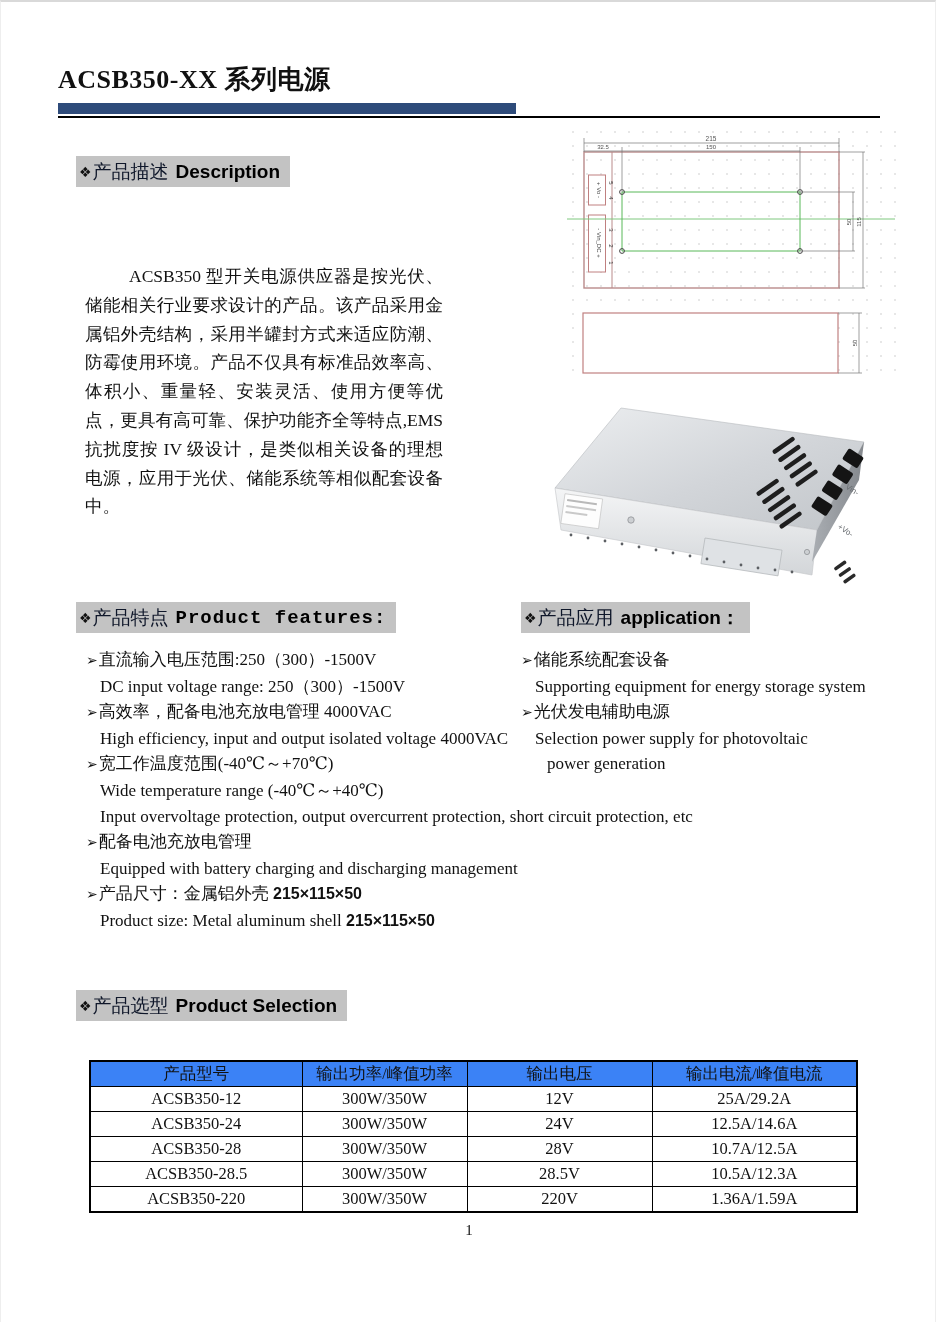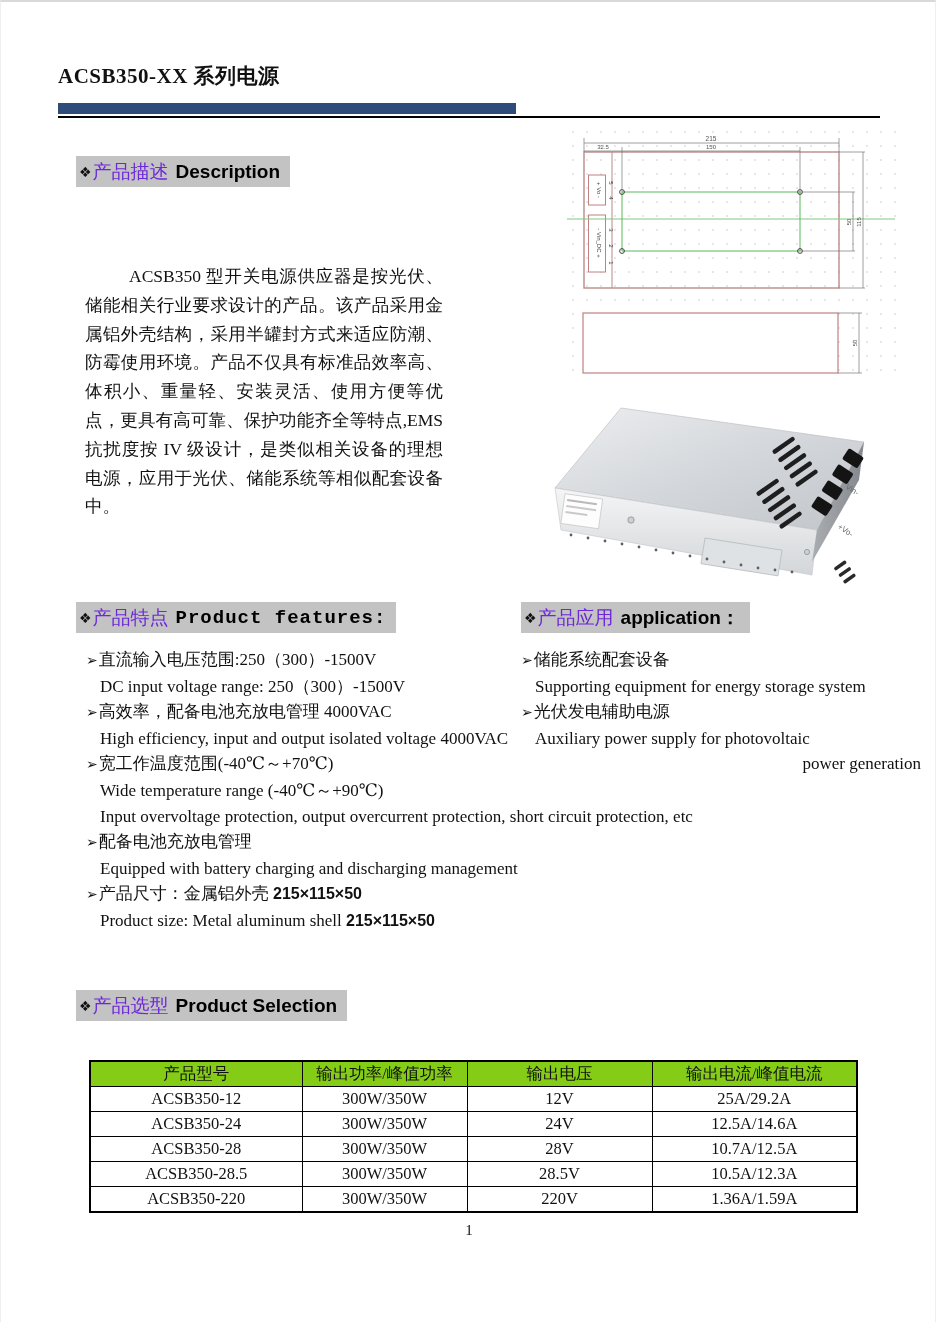--- a/index.html
+++ b/index.html
@@ -4,51 +4,51 @@
 <style>
   html,body{margin:0;padding:0;background:#fff;}
   #page{
     position:relative; width:936px; height:1322px; background:#ffffff;
     font-family:"Liberation Serif","DejaVu Serif",serif; color:#111;
     border-top:2px solid #d9d9d9; border-left:1px solid #eee; border-right:1px solid #eee;
     overflow:hidden; box-sizing:border-box;
   }
   .abs{position:absolute;}
   
-  #doc-title{left:57px; top:60px; font-size:21px; font-weight:bold; letter-spacing:.5px; white-space:nowrap;}
+  #doc-title{left:57px; top:60px; font-size:26px; font-weight:bold; letter-spacing:.5px; white-space:nowrap;}
   #title-bar{left:57px; top:101px; width:458px; height:11px; background:#2e4b7a;}
   #title-rule{left:57px; top:114px; width:822px; height:2px; background:#000;}
   
   .sec-bar{
     background:#c3c3c3; height:31px; display:flex; align-items:center;
     padding:0 10px 0 3px; white-space:nowrap;
   }
-  .sec-zh{font-size:19px; color:#6d28d9;}
+  .sec-zh{font-size:19px; color:#0f172a;}
   .sec-en{font-family:"Liberation Sans",sans-serif; font-weight:bold; font-size:19px; margin-left:7px; color:#000;}
   .sec-en.mono{font-family:"Liberation Mono",monospace; font-size:19px; letter-spacing:1px;}
   
   #desc-body{
     left:84px; top:212px; width:358px; font-size:17.5px; line-height:28.8px;
     text-align:justify; text-indent:44px;margin-top:48px;
   }
   
   .list{font-size:17px; line-height:25.6px;}
   .zh-line{white-space:nowrap;}
   .bullet{font-family:"DejaVu Sans",sans-serif; font-size:14px; margin-right:1px;}
   .en-line{padding-left:14px; white-space:nowrap;}
-  .en-line2{padding-left:26px; white-space:nowrap;text-align:right;}
+  .en-line2{padding-left:26px; white-space:nowrap;}
   .size-sans{font-family:"Liberation Sans",sans-serif; font-weight:bold; font-size:16px;}
   
   #sel-table{left:88px; top:1058px; border-collapse:collapse; table-layout:fixed;}
   #sel-table td{
     border:1px solid #000; height:24px; text-align:center; vertical-align:middle;
     font-size:16.5px; padding:0 4px; overflow:hidden;
   }
   #sel-table{border:2px solid #000;}
-  #sel-table tr.head td{background:#84cc16;}
+  #sel-table tr.head td{background:#3b82f6;}
   #page-num{left:0; top:1220px; width:936px; text-align:center; font-size:15px;}
   svg text{font-family:"Liberation Sans",sans-serif;}
 </style>
 </head>
 <body>
 
 <div id="page">
 
   <div class="abs" id="doc-title">ACSB350-XX 系列电源</div>
   <div class="abs" id="title-bar"></div>
@@ -223,33 +223,33 @@
     <span class="sec-zh">产品应用</span>
     <span class="sec-en">application：</span>
   </div>
 
   <div class="abs list" style="left:85px;top:645px;width:800px;">
     <div class="zh-line"><span class="bullet">➢</span><span>直流输入电压范围:250（300）-1500V</span></div>
     <div class="en-line">DC input voltage range: 250（300）-1500V</div>
     <div class="zh-line"><span class="bullet">➢</span><span>高效率，配备电池充放电管理 4000VAC</span></div>
     <div class="en-line">High efficiency, input and output isolated voltage 4000VAC</div>
     <div class="zh-line"><span class="bullet">➢</span><span>宽工作温度范围(-40℃～+70℃)</span></div>
-    <div class="en-line">Wide temperature range (-40℃～+90℃)</div>
+    <div class="en-line">Wide temperature range (-40℃～+40℃)</div>
     <div class="en-line">Input overvoltage protection, output overcurrent protection, short circuit protection, etc</div>
     <div class="zh-line"><span class="bullet">➢</span><span>配备电池充放电管理</span></div>
     <div class="en-line">Equipped with battery charging and discharging management</div>
     <div class="zh-line"><span class="bullet">➢</span><span>产品尺寸：金属铝外壳 </span><span class="size-sans">215×115×50</span></div>
     <div class="en-line"><span>Product size: Metal aluminum shell </span><span class="size-sans">215×115×50</span></div>
   </div>
 
   <div class="abs list" style="left:520px;top:645px;width:400px;">
     <div class="zh-line"><span class="bullet">➢</span><span>储能系统配套设备</span></div>
     <div class="en-line">Supporting equipment for energy storage system</div>
     <div class="zh-line"><span class="bullet">➢</span><span>光伏发电辅助电源</span></div>
-    <div class="en-line">Auxiliary power supply for photovoltaic</div>
+    <div class="en-line">Selection power supply for photovoltaic</div>
     <div class="en-line2">power generation</div>
   </div>
 
   <div class="abs sec-bar" style="left:75px;top:988px;">
     <span class="bullet">❖</span>
     <span class="sec-zh">产品选型</span>
     <span class="sec-en">Product Selection</span>
   </div>
 
   <table class="abs" id="sel-table">

